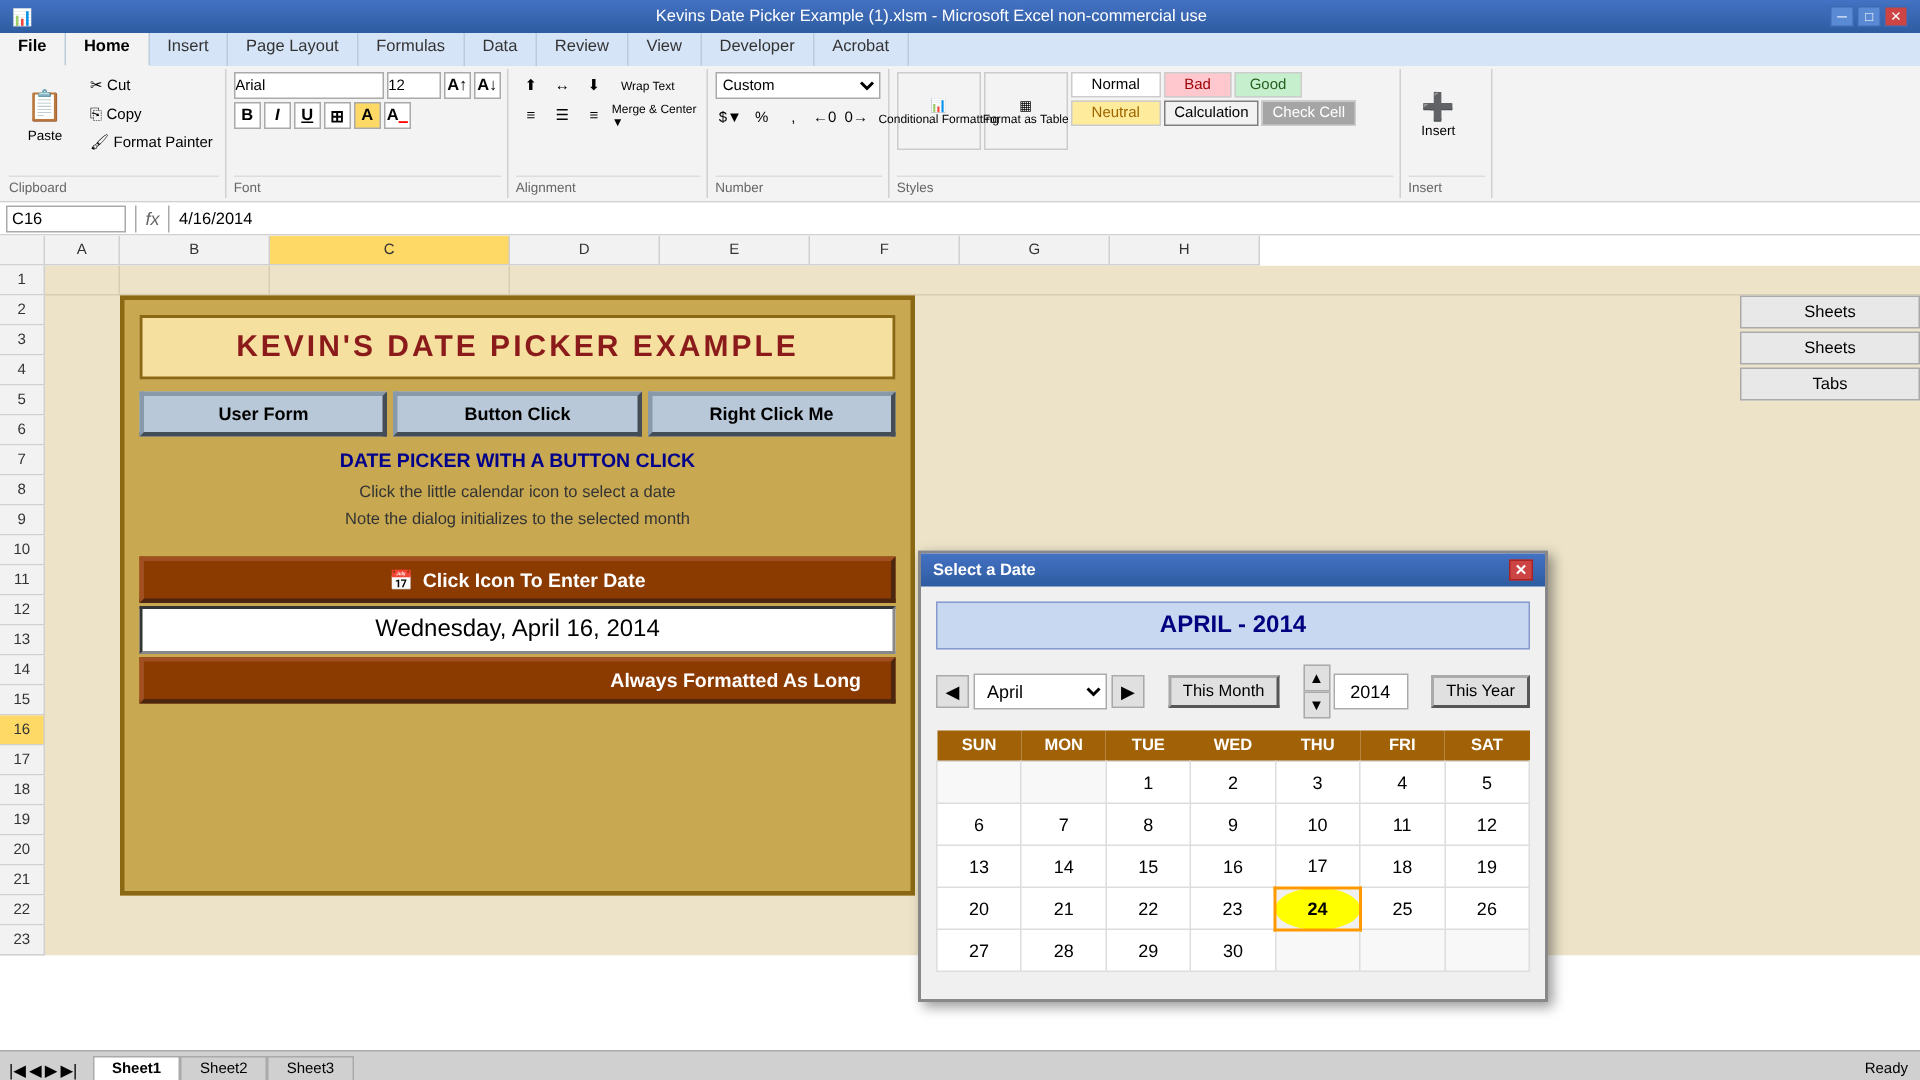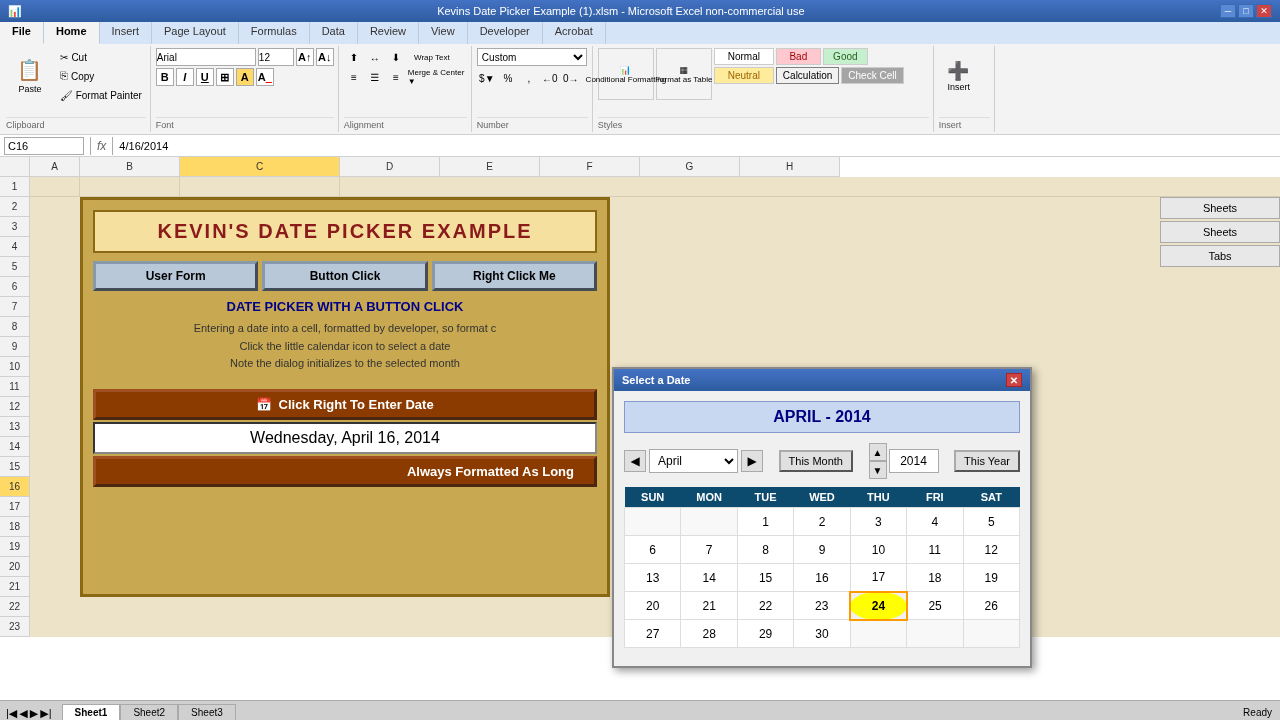--- a/index.html
+++ b/index.html
@@ -87,21 +87,21 @@
     .cal-controls { display: flex; align-items: center; justify-content: space-between; margin-bottom: 8px; gap: 6px; }
     .month-select { flex: 1; height: 24px; font-size: 12px; border: 1px solid #aaa; background: white; padding: 0 4px; }
     .this-month-btn { padding: 3px 8px; font-size: 11px; border: 2px outset #aaa; background: #e0e0e0; cursor: pointer; white-space: nowrap; }
     .year-input { width: 50px; height: 24px; border: 1px solid #aaa; font-size: 12px; text-align: center; }
     .year-arrow { width: 18px; height: 18px; border: 1px solid #aaa; background: #e0e0e0; cursor: pointer; display: flex; align-items: center; justify-content: center; font-size: 10px; }
     .this-year-btn { padding: 3px 8px; font-size: 11px; border: 2px outset #aaa; background: #e0e0e0; cursor: pointer; white-space: nowrap; }
     .nav-arrow { width: 22px; height: 22px; border: 1px solid #aaa; background: #e0e0e0; cursor: pointer; display: flex; align-items: center; justify-content: center; font-size: 12px; }
 
     
     .cal-grid { width: 100%; border-collapse: collapse; margin-bottom: 8px; }
-    .cal-grid th { background: #0c4a6e; color: white; text-align: center; padding: 4px 2px; font-size: 11px; font-weight: bold; width: 14.28%; }
+    .cal-grid th { background: #a16207; color: white; text-align: center; padding: 4px 2px; font-size: 11px; font-weight: bold; width: 14.28%; }
     .cal-grid td { text-align: center; padding: 4px 2px; font-size: 12px; cursor: pointer; border: 1px solid #ddd; height: 28px; background: white; }
     .cal-grid td.empty { background: #f8f8f8; cursor: default; }
     .cal-grid td.selected-day { background: #ffff00; border: 2px solid #ff9900; border-radius: 50%; font-weight: bold; }
 
     
     .dialog-footer { display: flex; justify-content: space-between; }
     .dialog-btn { padding: 5px 16px; font-size: 12px; border: 2px outset #aaa; background: #e0e0e0; cursor: pointer; }
 
     .ribbon-insert { display: flex; flex-direction: column; align-items: center; padding: 2px 4px; cursor: pointer; height: 56px; justify-content: center; border: 1px solid transparent; border-radius: 2px; min-width: 40px; }
 
@@ -348,29 +348,28 @@
 
             <div style="display:flex; gap:4px; margin-bottom:8px;">
               <button style="flex:1; padding:5px; background:#b8c8d8; border:3px outset #8899aa; font-size:12px; font-weight:bold; cursor:pointer;">User Form</button>
               <button style="flex:1; padding:5px; background:#b8c8d8; border:3px outset #8899aa; font-size:12px; font-weight:bold; cursor:pointer;">Button Click</button>
               <button style="flex:1; padding:5px; background:#b8c8d8; border:3px outset #8899aa; font-size:12px; font-weight:bold; cursor:pointer;">Right Click Me</button>
             </div>
 
             <div style="text-align:center; font-weight:bold; font-size:13px; color:#00008b; margin-bottom:6px;">DATE PICKER WITH A BUTTON CLICK</div>
 
             <div style="text-align:center; font-size:11px; color:#333; line-height:1.6;">
-              <div>Entering a date into a cell, formatted by developer, so format c</div>
               <div>Click the little calendar icon to select a date</div>
               <div>Note the dialog initializes to the selected month</div>
             </div>
 
             <div style="margin-top:16px;">
               <div style="background:#8b3a00; color:white; border:3px outset #a05020; padding:5px 10px; font-size:13px; font-weight:bold; text-align:center; cursor:pointer; display:flex; align-items:center; justify-content:center; gap:6px;">
                 <span>📅</span>
-                <span>Click Right To Enter Date</span>
+                <span>Click Icon To Enter Date</span>
               </div>
               <div style="background:white; border:2px inset #888; padding:5px; text-align:center; font-size:16px; margin-top:2px;">Wednesday, April 16, 2014</div>
               <div style="background:#8b3a00; color:white; border:3px outset #a05020; padding:5px 20px; font-size:13px; font-weight:bold; text-align:right; cursor:pointer; margin-top:2px;">Always Formatted As Long</div>
             </div>
           </div>
 
           <div style="position:absolute; top:20px; right:0; width:120px;">
             <div style="background:#e8e8e8; border:1px solid #aaa; padding:4px 8px; font-size:11px; cursor:pointer; margin-bottom:2px; text-align:center;">Sheets</div>
             <div style="background:#e8e8e8; border:1px solid #aaa; padding:4px 8px; font-size:11px; cursor:pointer; margin-bottom:2px; text-align:center;">Sheets</div>
             <div style="background:#e8e8e8; border:1px solid #aaa; padding:4px 8px; font-size:11px; cursor:pointer; text-align:center;">Tabs</div>

